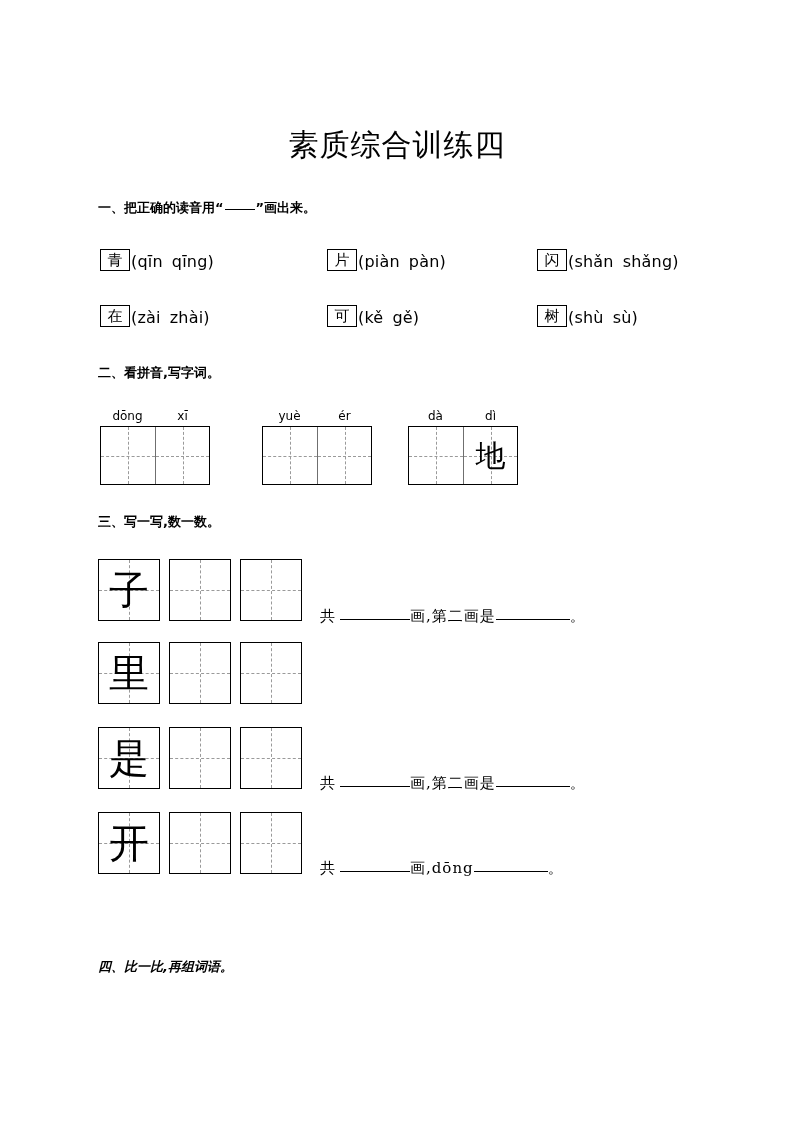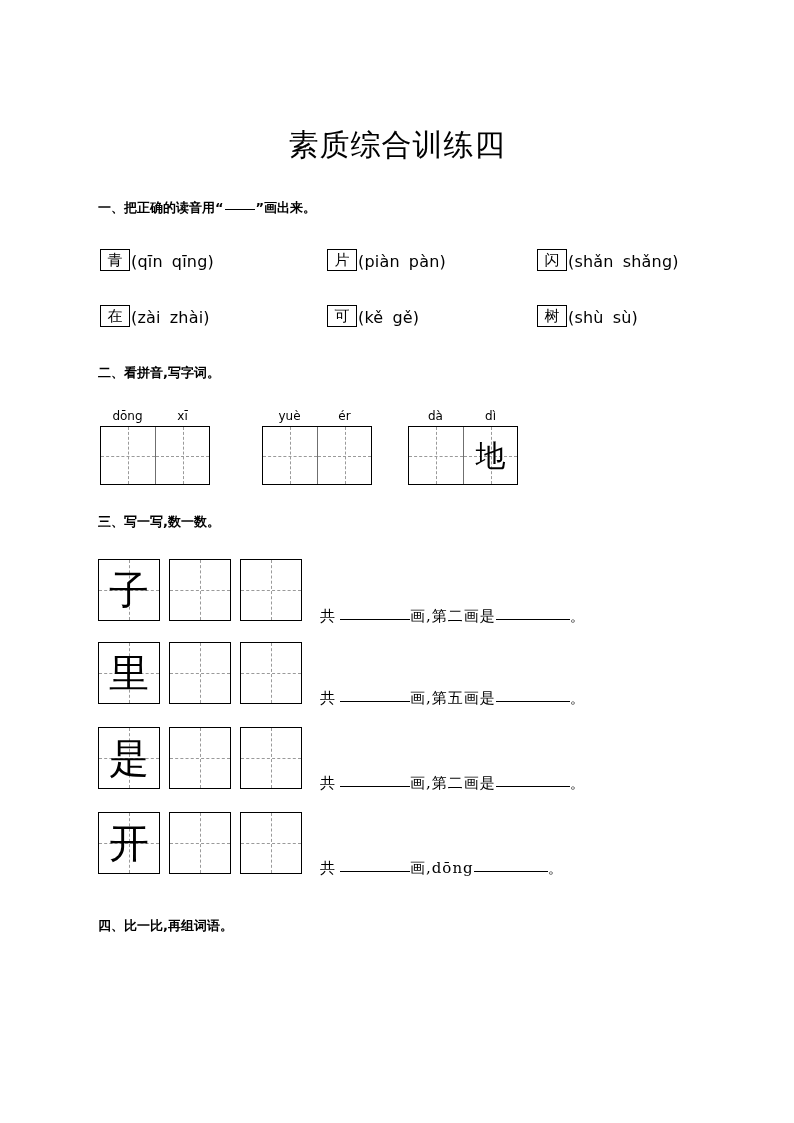--- a/index.html
+++ b/index.html
@@ -51,21 +51,21 @@
   .sec-head .blankline {
     display: inline-block;
     width: 30px;
     border-bottom: 1.5px solid #000;
     vertical-align: 2px;
     margin: 0 1px;
   }
   #sec1-head { top: 187px; }
   #sec2-head { top: 352px; }
   #sec3-head { top: 501px; }
-  #sec4-head { top: 905px; }
+  #sec4-head { top: 946px; font-style: italic; }
 
   
   .pron-item {
     position: absolute;
     display: flex;
     align-items: flex-end;
     white-space: nowrap;
   }
   .char-box {
     width: 30px;
@@ -302,21 +302,20 @@
           <span class="glyph">里</span>
         </div>
       <div class="sq">
           <span class="glyph"></span>
         </div>
       <div class="sq">
           <span class="glyph"></span>
         </div>
     </div>
   </div>
-  <div class="count-line" style="top:679px;"><span>共</span><span class="sp"></span><span class="ul u1"></span><span>画,第五画是</span><span class="ul u2"></span><span>。</span></div>
 
   <div class="stroke-row" style="top:715px;">
     <div class="sq-set">
       <div class="sq">
           <span class="glyph">是</span>
         </div>
       <div class="sq">
           <span class="glyph"></span>
         </div>
       <div class="sq">

